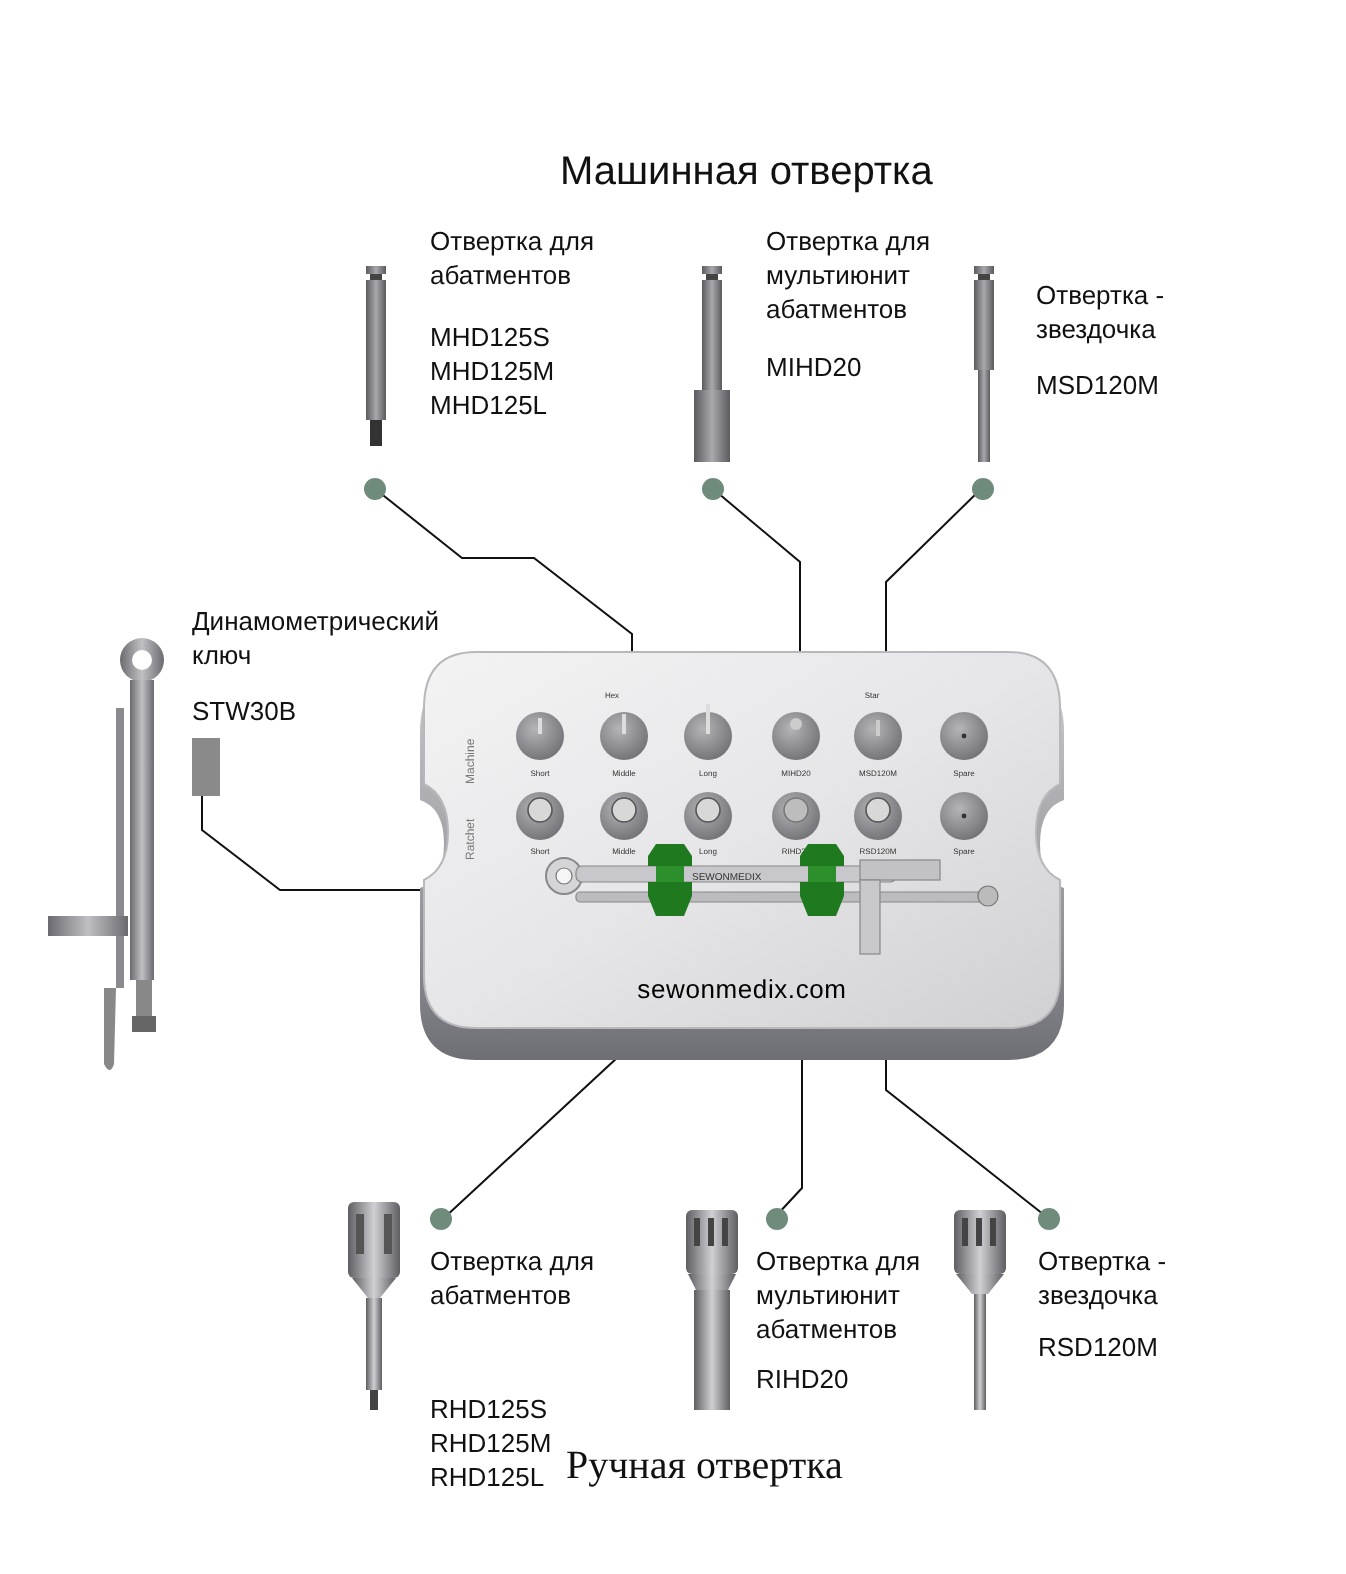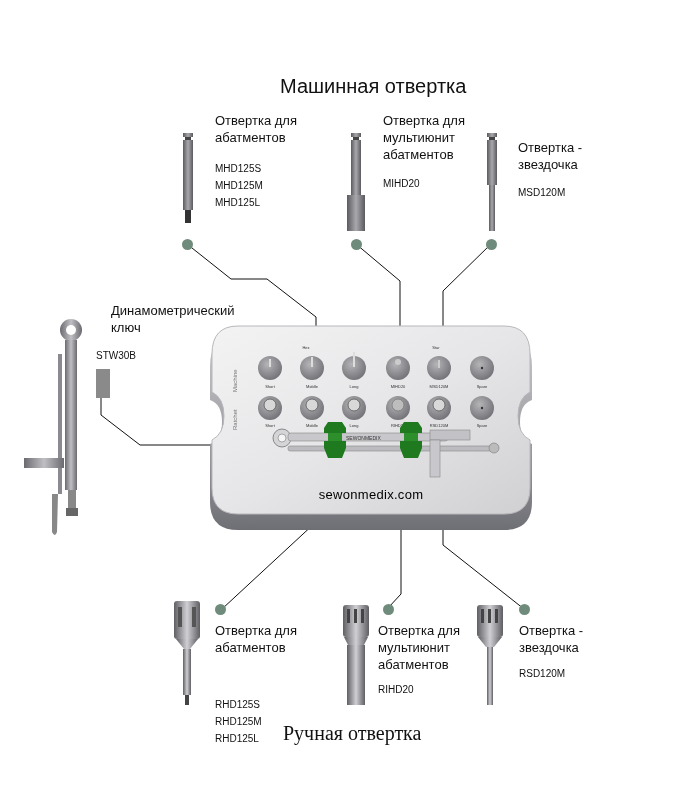--- a/index.html
+++ b/index.html
@@ -1,20 +1,20 @@
 <!DOCTYPE html>
 <html><head>
 <meta charset="utf-8">
 <style>
   html,body{margin:0;padding:0;background:#fff;}
   body{width:673px;height:787px;position:relative;overflow:hidden;font-family:"Liberation Sans","DejaVu Sans",sans-serif;color:#111;}
   .abs{position:absolute;}
   .title{font-size:20px;}
   .lbl{font-size:13px;line-height:17px;}
-  .code{font-size:10px;line-height:17px;}
+  .code{font-size:13px;line-height:17px;}
   .dot{width:11px;height:11px;border-radius:50%;background:#6f8b7b;}
   svg.lines{position:absolute;left:0;top:0;}
   .tray-txt{font-size:13px;color:#555;letter-spacing:0.3px;}
   .slot-lbl{font-size:4px;fill:#333;}
 </style>
 </head>
 <body>
 
 <div class="abs title" style="left:280px;top:75px;">Машинная отвертка</div>
 <div class="abs title" style="left:283px;top:722px;font-family:Liberation Serif, serif;">Ручная отвертка</div>
@@ -220,21 +220,21 @@
     </defs>
   <circle cx="47" cy="12" r="11" fill="url(#tw)"></circle>
     <circle cx="47" cy="12" r="5" fill="#fff"></circle>
   <rect x="41" y="22" width="12" height="150" fill="url(#tw)"></rect>
   <rect x="34" y="36" width="4" height="140" fill="#8a8a90"></rect>
   <rect x="0" y="140" width="40" height="10" fill="url(#tw)"></rect>
   <rect x="44" y="172" width="8" height="22" fill="#888"></rect>
   <rect x="42" y="190" width="12" height="8" fill="#666"></rect>
   <path d="M28 176 L34 176 L33 214 Q31 220 28 214 Z" fill="#888"></path>
 </svg>
-<div class="abs lbl" style="left:96px;top:302px;margin-left:15px;">
+<div class="abs lbl" style="left:96px;top:302px;">
   <div>Динамометрический</div>
   <div>ключ</div>
 </div>
 <div class="abs code" style="left:96px;top:347px;">STW30B</div>
 <div class="abs" style="left:96px;top:369px;width:14px;height:29px;background:#8a8a8a;"></div>
 
 <svg class="abs" style="left:172px;top:601px;" width="30" height="104">
   <defs>
       <linearGradient id="rd1" x1="0" x2="1">
         <stop offset="0" stop-color="#5e5e63"></stop>

